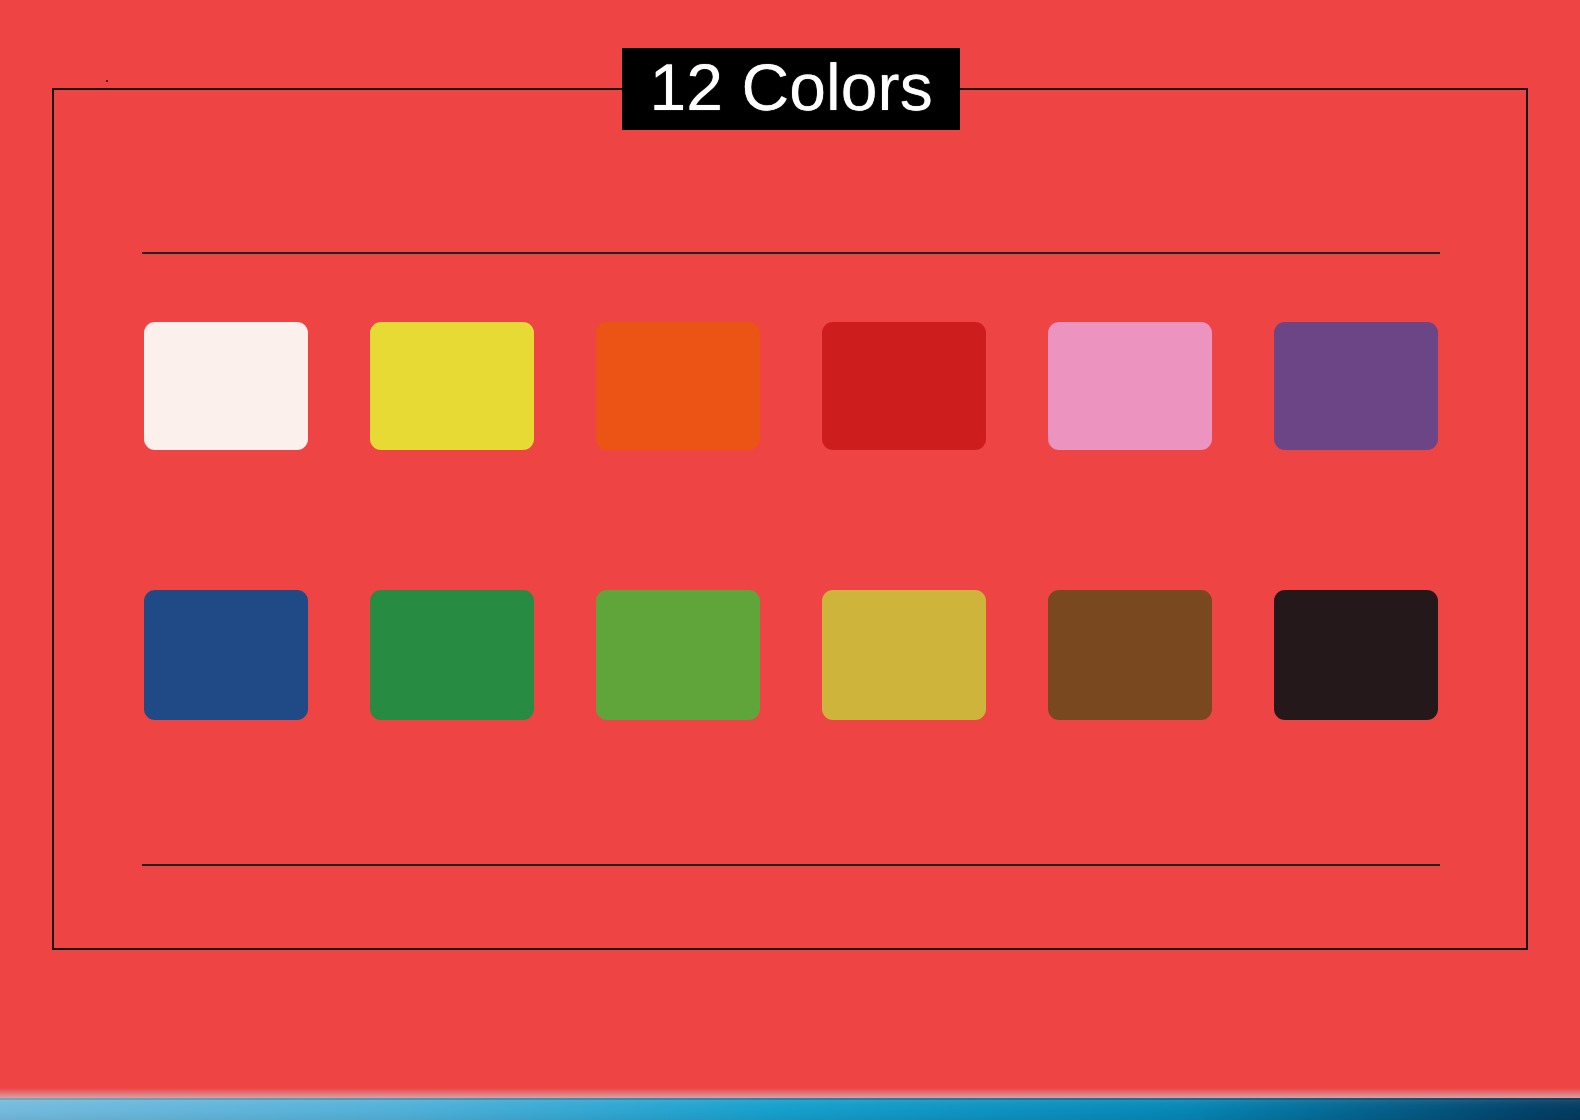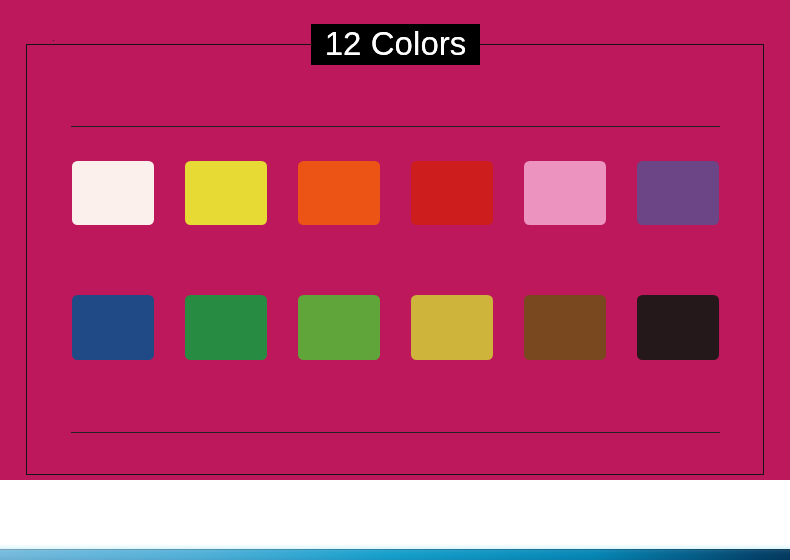--- a/index.html
+++ b/index.html
@@ -2,21 +2,21 @@
 <html><head>
 <meta charset="utf-8">
 <title>12 Colors</title>
 <style>
   html,body{margin:0;padding:0;}
   body{
     width:790px;height:560px;background:#ffffff;
     font-family:"Liberation Sans",sans-serif;
     overflow:hidden;-webkit-font-smoothing:antialiased;
   }
-  .page{position:relative;width:790px;height:480px;background:#be185d;}
+  .page{position:relative;width:790px;height:560px;background:#ef4444;}
 
   
   .frame{
     position:absolute;left:25.7px;top:43.9px;width:738px;height:431.2px;
     border:1.5px solid #151515;box-sizing:border-box;
   }
 
   
   .title-box{
     position:absolute;left:311.2px;top:24px;width:168.7px;height:40.5px;

